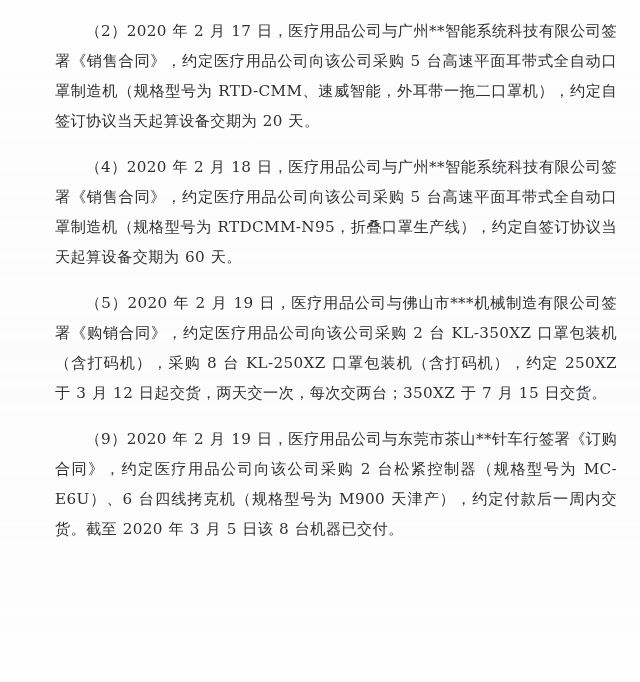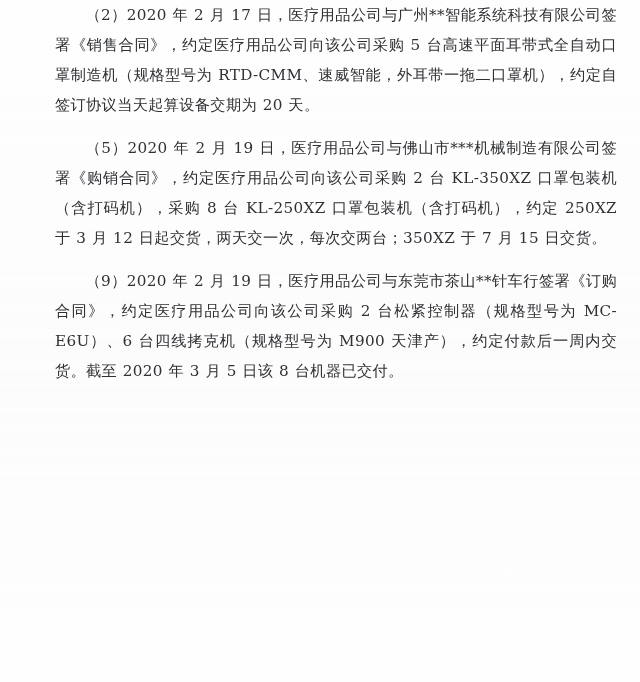--- a/index.html
+++ b/index.html
@@ -25,21 +25,21 @@
   }
 
   #doc-body {
     position: absolute;
     left: 55px;
     top: 0px;
     width: 562px;
   }
 
   .para {
-    margin: 0 0 13px 0;
+    margin: 16px 0 13px 0;
     padding: 0;
     font-family: "DejaVu Serif", "Liberation Serif", serif;
     font-size: 15.2px;
     line-height: 30px;
     color: #2e3033;
     text-align: justify;
     text-align-last: left;
     text-justify: inter-character;
     text-indent: 2em;
     letter-spacing: 0.35px;
@@ -65,20 +65,21 @@
 </head>
 <body>
 
 <div id="page">
 
   <div id="doc-body">
 
     <p class="para">（2）2020 年 2 月 17 日，医疗用品公司与广州**智能系统科技有限公司签署《销售合同》，约定医疗用品公司向该公司采购 5 台高速平面耳带式全自动口罩制造机（规格型号为 RTD-CMM、速威智能，外耳带一拖二口罩机），约定自签订协议当天起算设备交期为 20 天。</p>
 
 
+    <p class="para">（4）2020 年 2 月 18 日，医疗用品公司与广州**智能系统科技有限公司签署《销售合同》，约定医疗用品公司向该公司采购 5 台高速平面耳带式全自动口罩制造机（规格型号为 RTDCMM-N95，折叠口罩生产线），约定自签订协议当天起算设备交期为 60 天。</p>
 
     <p class="para">（5）2020 年 2 月 19 日，医疗用品公司与佛山市***机械制造有限公司签署《购销合同》，约定医疗用品公司向该公司采购 2 台 KL-350XZ 口罩包装机（含打码机），采购 8 台 KL-250XZ 口罩包装机（含打码机），约定 250XZ 于 3 月 12 日起交货，两天交一次，每次交两台；350XZ 于 7 月 15 日交货。</p>
 
 
     <p class="para">（9）2020 年 2 月 19 日，医疗用品公司与东莞市茶山**针车行签署《订购合同》，约定医疗用品公司向该公司采购 2 台松紧控制器（规格型号为 MC-E6U）、6 台四线拷克机（规格型号为 M900 天津产），约定付款后一周内交货。截至 2020 年 3 月 5 日该 8 台机器已交付。</p>
 
   </div>
 
   <div id="scan-tint"></div>
 

